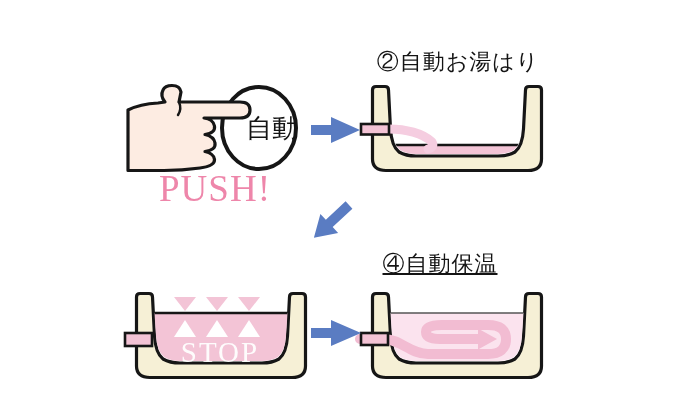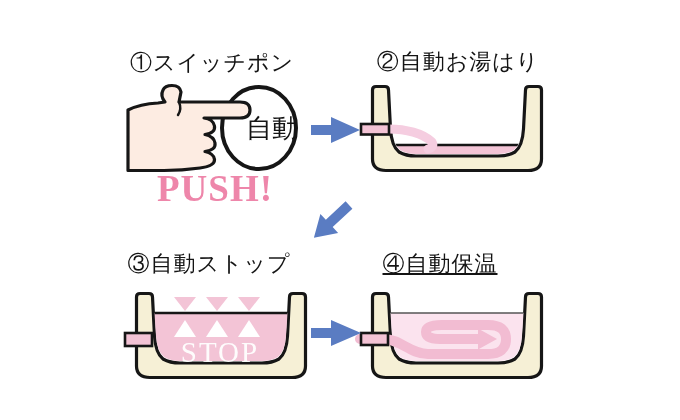--- a/index.html
+++ b/index.html
@@ -6,33 +6,31 @@
   .canvas {
     position:relative; width:680px; height:420px; background:#ffffff;
     overflow:hidden; font-family:"Liberation Serif", serif; color:#141414;
   }
   .title {
     position:absolute; font-size:22px; line-height:1.15; text-align:center;
     white-space:nowrap; color:#141414; letter-spacing:1px;
   }
   .push {
     position:absolute; left:148px; top:167px; width:134px; text-align:center;
-    font-size:37px; font-weight:bold; color:#ee86aa; letter-spacing:1px;
+    font-size:37px; font-weight:normal; color:#ee86aa; letter-spacing:1px;
   }
   svg { position:absolute; overflow:visible; }
   .overlay { left:0; top:0; width:680px; height:420px; }
 </style>
 </head>
 <body>
 
 <div class="canvas">
 
-  <div class="title" style="left:127px; top:50px; width:170px;">①スイッチポン</div>
   <div class="title" style="left:368px; top:49px; width:180px;">②自動お湯はり</div>
-  <div class="title" style="left:119px; top:251px; width:180px;">③自動ストップ</div>
   <div class="title" style="left:350px; top:251px; width:180px;text-decoration:underline;">④自動保温</div>
 
   <svg style="left:124px; top:83px; width:186px; height:95px;" viewBox="0 0 186 95">
     <ellipse cx="135" cy="45" rx="37" ry="41" fill="#ffffff" stroke="#161616" stroke-width="4"></ellipse>
     <text x="148" y="54" text-anchor="middle" font-size="26" fill="#141414">自動</text>
     <path d="M 4,27 Q 16,21 34,20 L 41,19 Q 36,13 39,7 Q 41,2.5 48,2.5 Q 56,2.5 57,9 L 55,19
              L 116,19 Q 126,19 126,27 Q 126,35 116,35 L 80,35
              Q 89,36 90.5,43 Q 91.5,50 81,51.5
              Q 90,53.5 91,60 Q 92,67 81,68.5
              Q 90,70.5 90.5,76.5 Q 91,83 76,85

